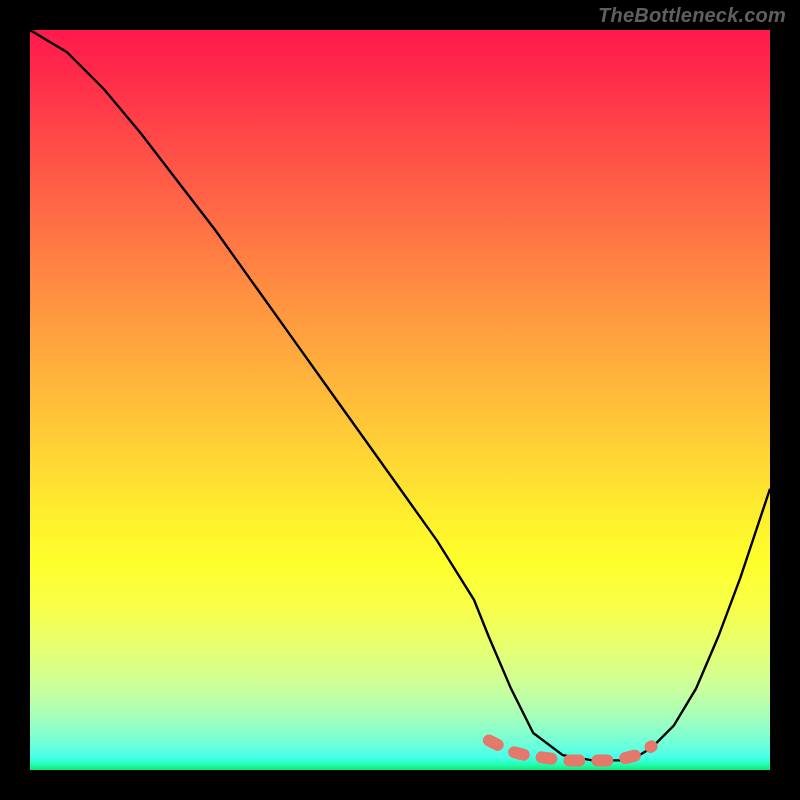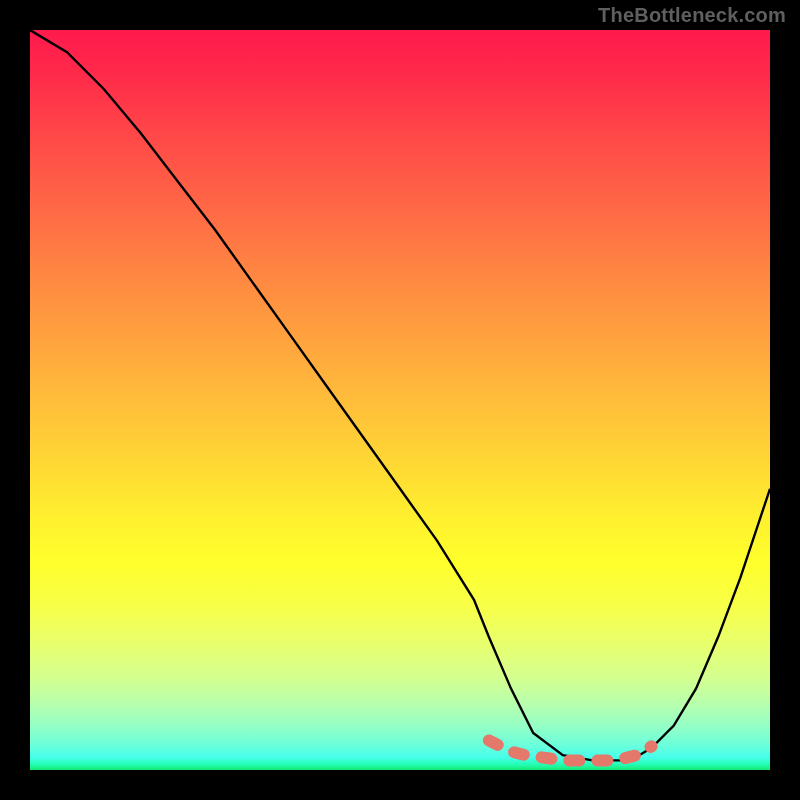--- a/index.html
+++ b/index.html
@@ -19,20 +19,21 @@
   }
   .watermark {
     position: absolute;
     top: 4px;
     right: 14px;
     color: #5f5f5f;
     font-size: 20px;
     font-weight: 600;
     letter-spacing: 0.2px;
     z-index: 10;
+    font-style: italic;
   }
   .plot-area {
     position: absolute;
     left: 30px;
     top: 30px;
     width: 740px;
     height: 740px;
     overflow: hidden;
   }
   .gradient-bg {

